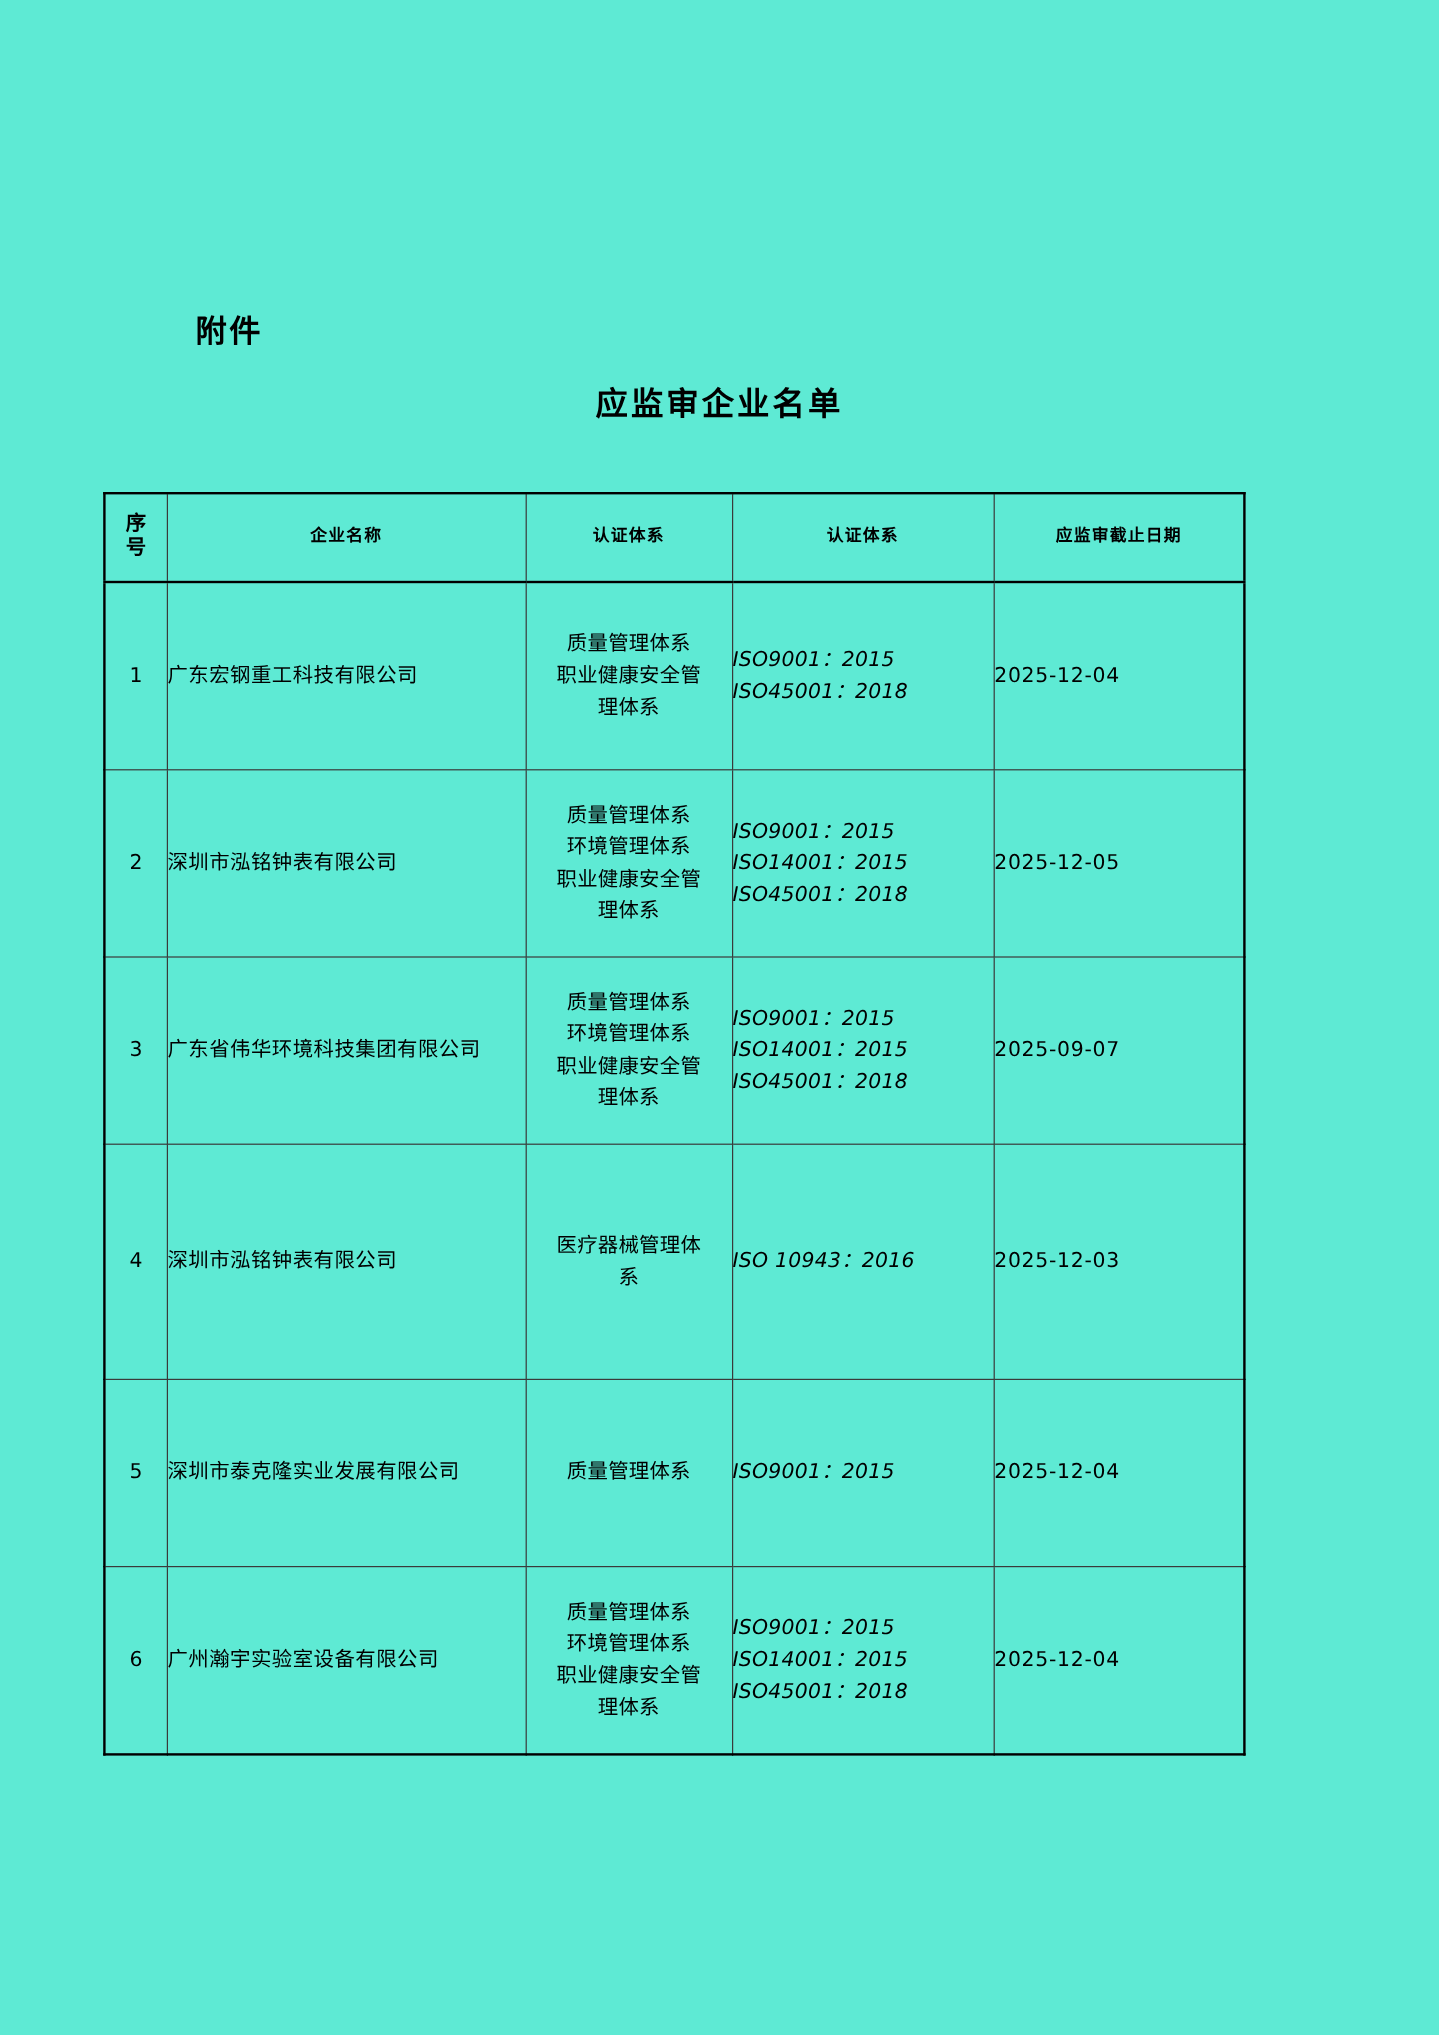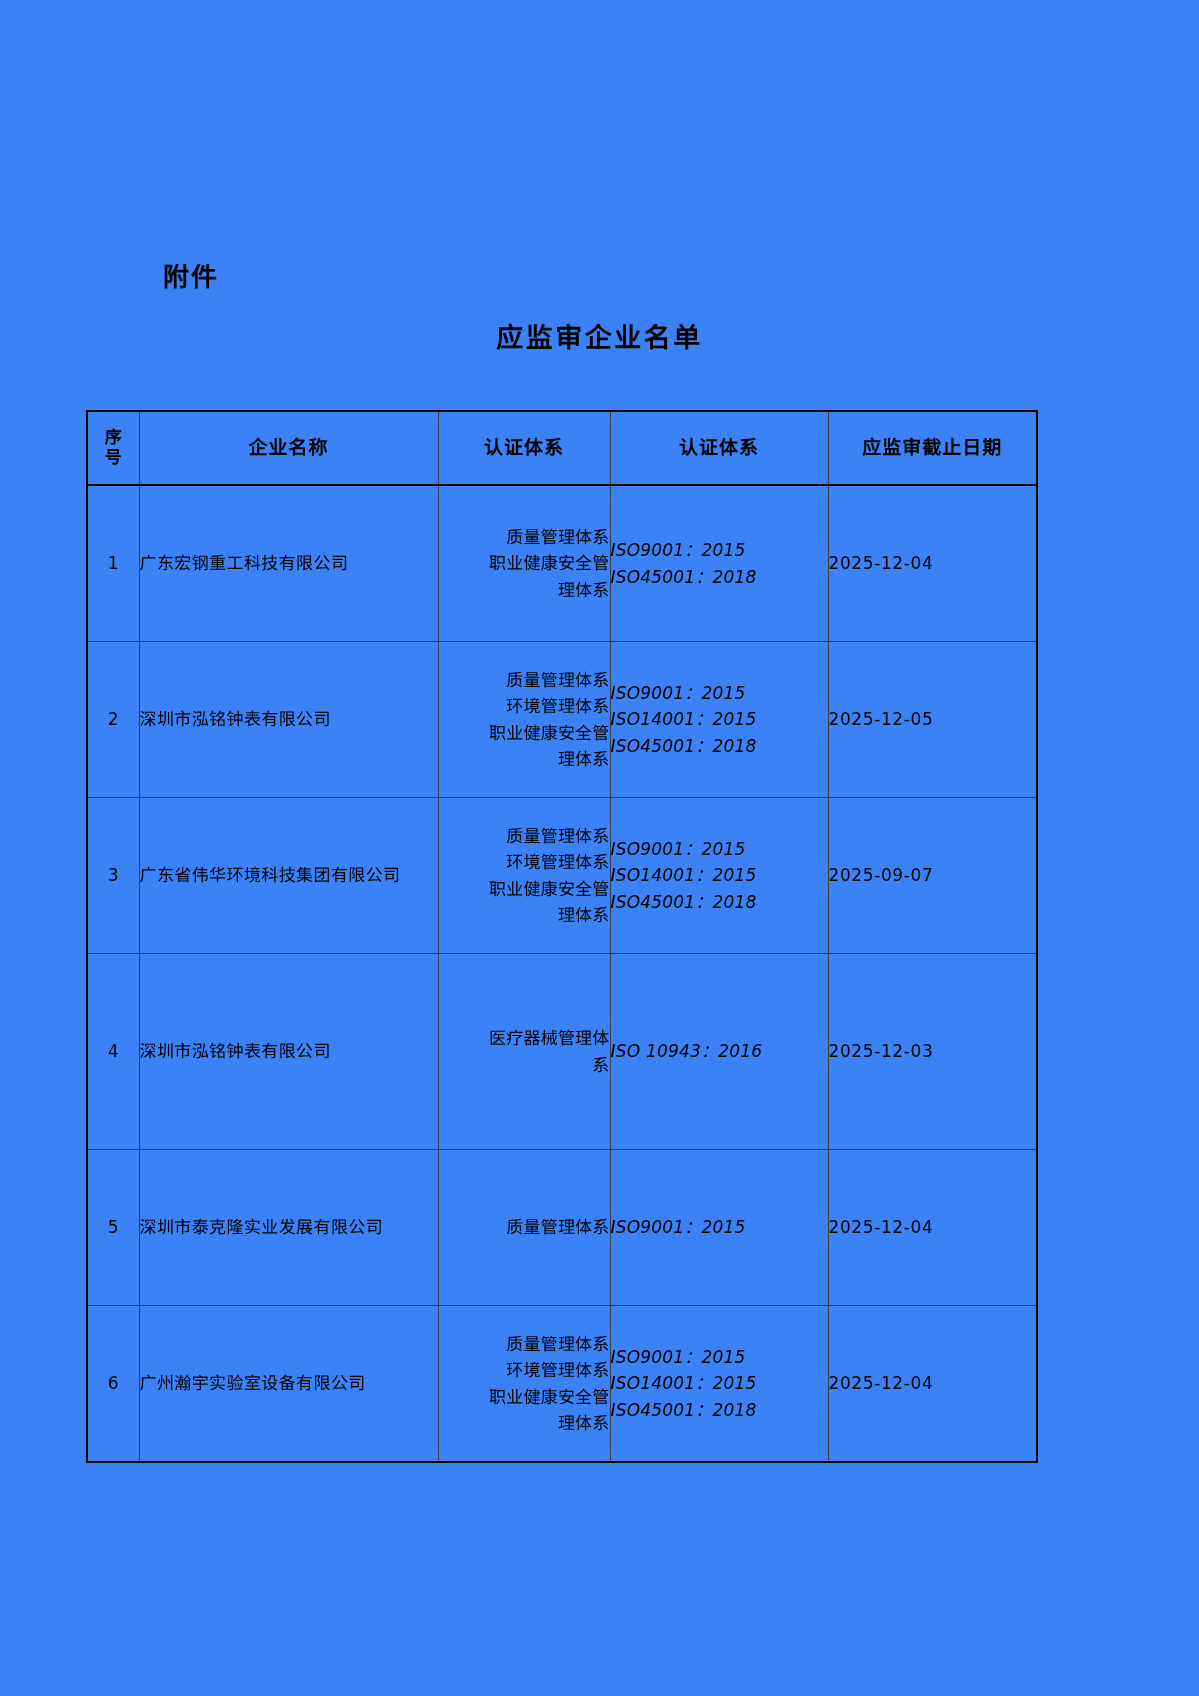--- a/index.html
+++ b/index.html
@@ -11,21 +11,21 @@
   body {
     font-family: "Liberation Serif", "DejaVu Serif", serif;
     color: #000000;
     -webkit-font-smoothing: antialiased;
   }
   .page {
     position: relative;
     width: 1199px;
     height: 1696px;
     margin: 0 auto;
-    background: #3b82f6;
+    background: #5eead4;
     box-sizing: border-box;
     overflow: hidden;
   }
 
   
   .attachment-label {
     position: absolute;
     left: 163px;
     top: 262px;
     font-family: "DejaVu Sans", "Liberation Sans", sans-serif;
@@ -76,21 +76,21 @@
   col.c-name  { width: 299px; }
   col.c-sys   { width: 172px; }
   col.c-std   { width: 218px; }
   col.c-date  { width: 209px; }
 
   
   tr.head-row td {
     height: 72px;
     text-align: center;
     font-family: "DejaVu Sans", "Liberation Sans", sans-serif;
-    font-size: 19px;
+    font-size: 14px;
     font-weight: 700;
     letter-spacing: 1px;
     line-height: 1.25;
     border-bottom: 2px solid #000000;
   }
   tr.head-row td.h-idx {
     letter-spacing: 0;
     line-height: 1.15;
     font-size: 17px;
   }
@@ -110,21 +110,21 @@
     font-size: 18px;
   }
   td.cell-name {
     padding: 0 12px 0 14px;
     text-align: left;
     letter-spacing: 0.4px;
     line-height: 1.55;
   }
   td.cell-sys {
     padding: 0 6px 0 13px;
-    text-align: right;
+    text-align: center;
     letter-spacing: 0.2px;
     line-height: 1.62;
   }
   td.cell-std {
     padding: 0 6px 0 16px;
     text-align: left;
     font-family: "DejaVu Sans", "Liberation Sans", sans-serif;
     font-size: 16px;
     line-height: 1.72;
     letter-spacing: 0.2px;

